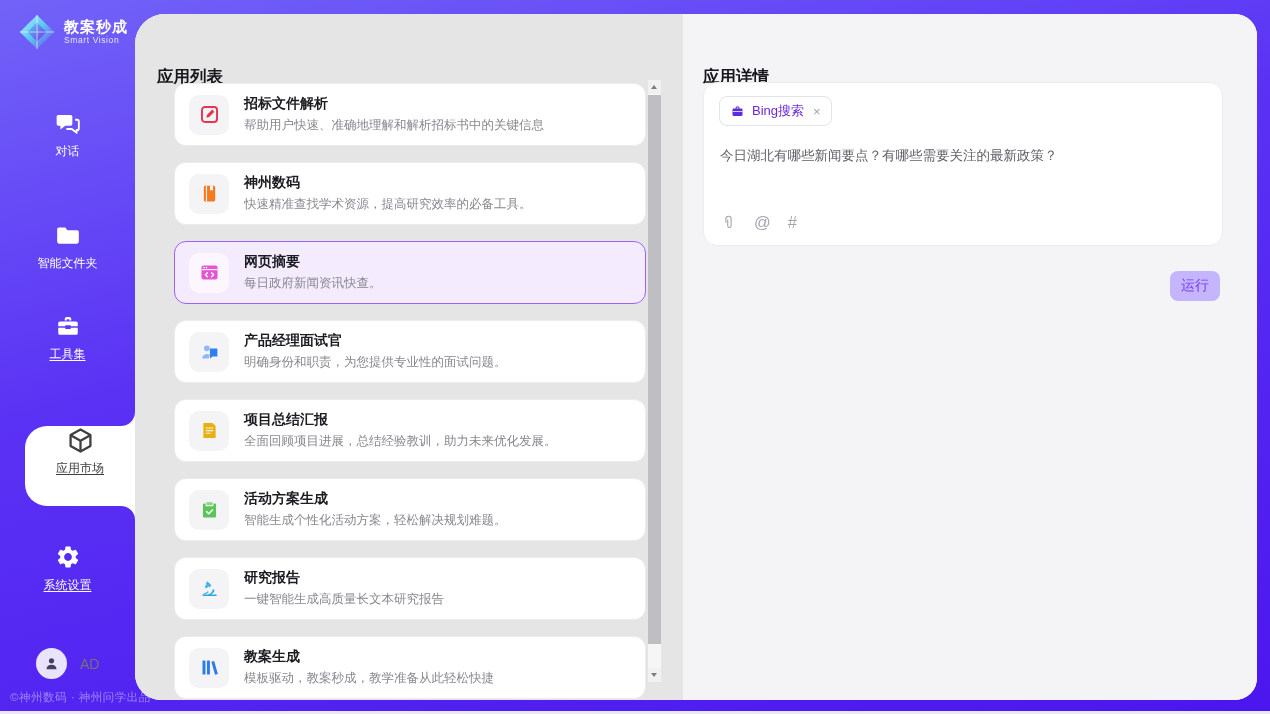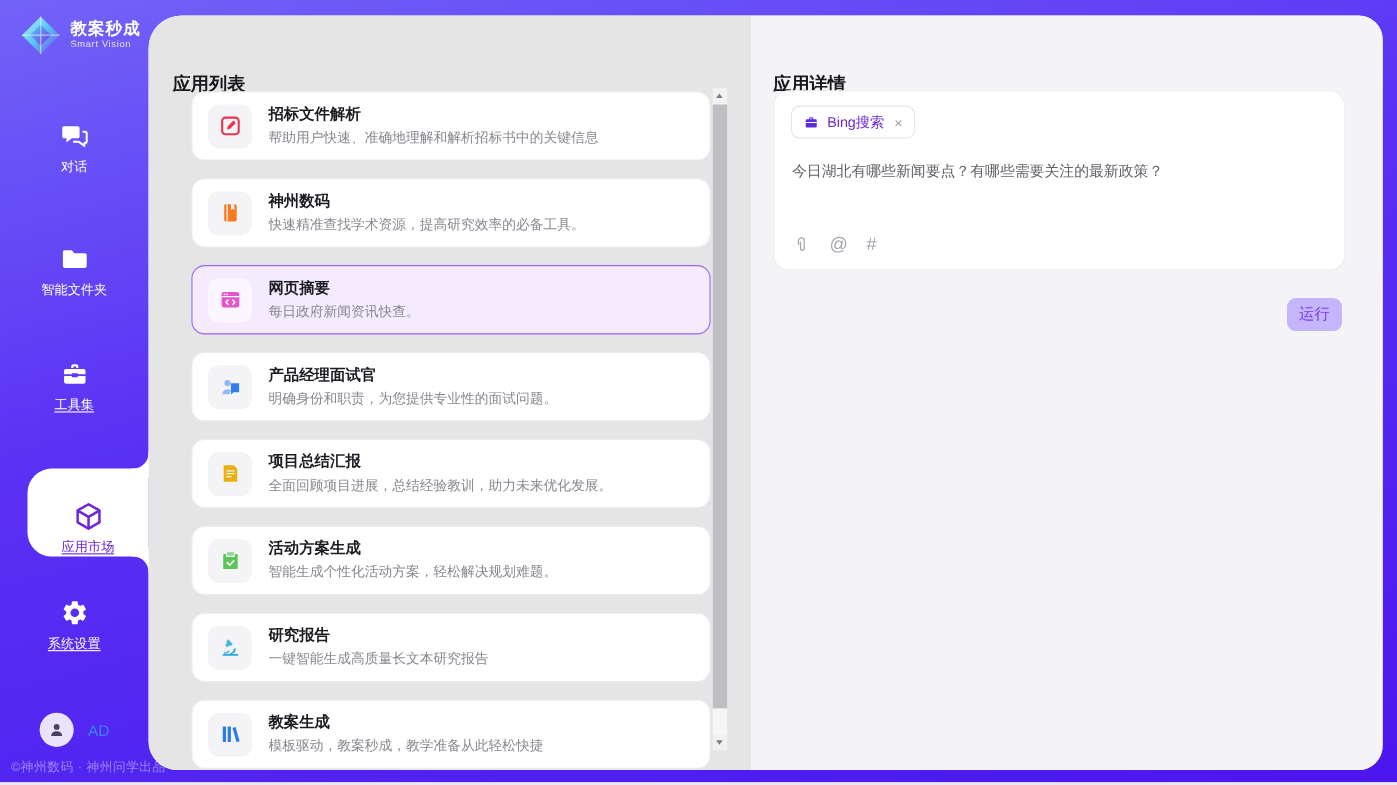--- a/index.html
+++ b/index.html
@@ -18,32 +18,32 @@
   .logo-name{font-size:15px;font-weight:700;color:#fff;letter-spacing:1px;}
   .logo-sub{font-size:8.5px;color:#e6e2ff;letter-spacing:.6px;}
 
   .nav-item{position:absolute;left:0;width:135px;display:flex;flex-direction:column;
     align-items:center;gap:7px;color:#fff;cursor:pointer;}
   .nav-item .nav-icon svg{width:26px;height:26px;display:block;}
   .nav-label{font-size:12px;}
   .nav-label.u{text-decoration:underline;text-underline-offset:2px;}
   .nav-item:nth-child(1){top:110px;}
   .nav-item:nth-child(2){top:222px;}
-  .nav-item:nth-child(3){top:327px;}
+  .nav-item:nth-child(3){top:313px;}
   .nav-item:nth-child(4){top:426px;}
   .nav-item:nth-child(5){top:544px;}
-  .nav-item.active{left:25px;width:110px;height:80px;justify-content:flex-end;gap:5px;
-    background:#fff;border-radius:22px 0 0 22px;color:#6d28d9;}
+  .nav-item.active{left:25px;width:110px;height:80px;justify-content:flex-start;gap:5px;
+    background:#fff;border-radius:22px 0 0 22px;color:#404040;}
   .nav-item.active .nav-icon svg{width:29px;height:29px;}
   .nav-item.active::before{content:"";position:absolute;top:-24px;right:0;width:24px;height:24px;
     background:transparent;border-bottom-right-radius:14px;box-shadow:9px 9px 0 0 #fff;}
   .nav-item.active::after{content:"";position:absolute;bottom:-24px;right:0;width:24px;height:24px;
     background:transparent;border-top-right-radius:14px;box-shadow:9px -9px 0 0 #fff;}
 
-  .user-row{position:absolute;left:36px;bottom:32px;display:flex;align-items:center;gap:13px;color:#3b82f6;cursor:pointer;}
+  .user-row{position:absolute;left:36px;bottom:32px;display:flex;align-items:center;gap:13px;color:#737373;cursor:pointer;}
   .avatar{width:31px;height:31px;border-radius:50%;background:#e9e4fb;display:flex;align-items:center;justify-content:center;}
   .avatar svg{width:17px;height:17px;color:#474063;}
   .user-name{font-size:14px;}
   .sidebar-footer{position:absolute;left:10px;bottom:6px;font-size:11.5px;color:rgba(255,255,255,.42);letter-spacing:.5px;white-space:nowrap;}
 
   
   .main-panel{position:absolute;left:135px;top:14px;right:13px;bottom:14px;
     background:#fff;border-radius:30px 22px 22px 26px;display:flex;overflow:hidden;}
   .list-panel{width:548px;position:relative;background:#e5e5e5;}
   .detail-panel{flex:1;background:#f4f4f6;position:relative;}

